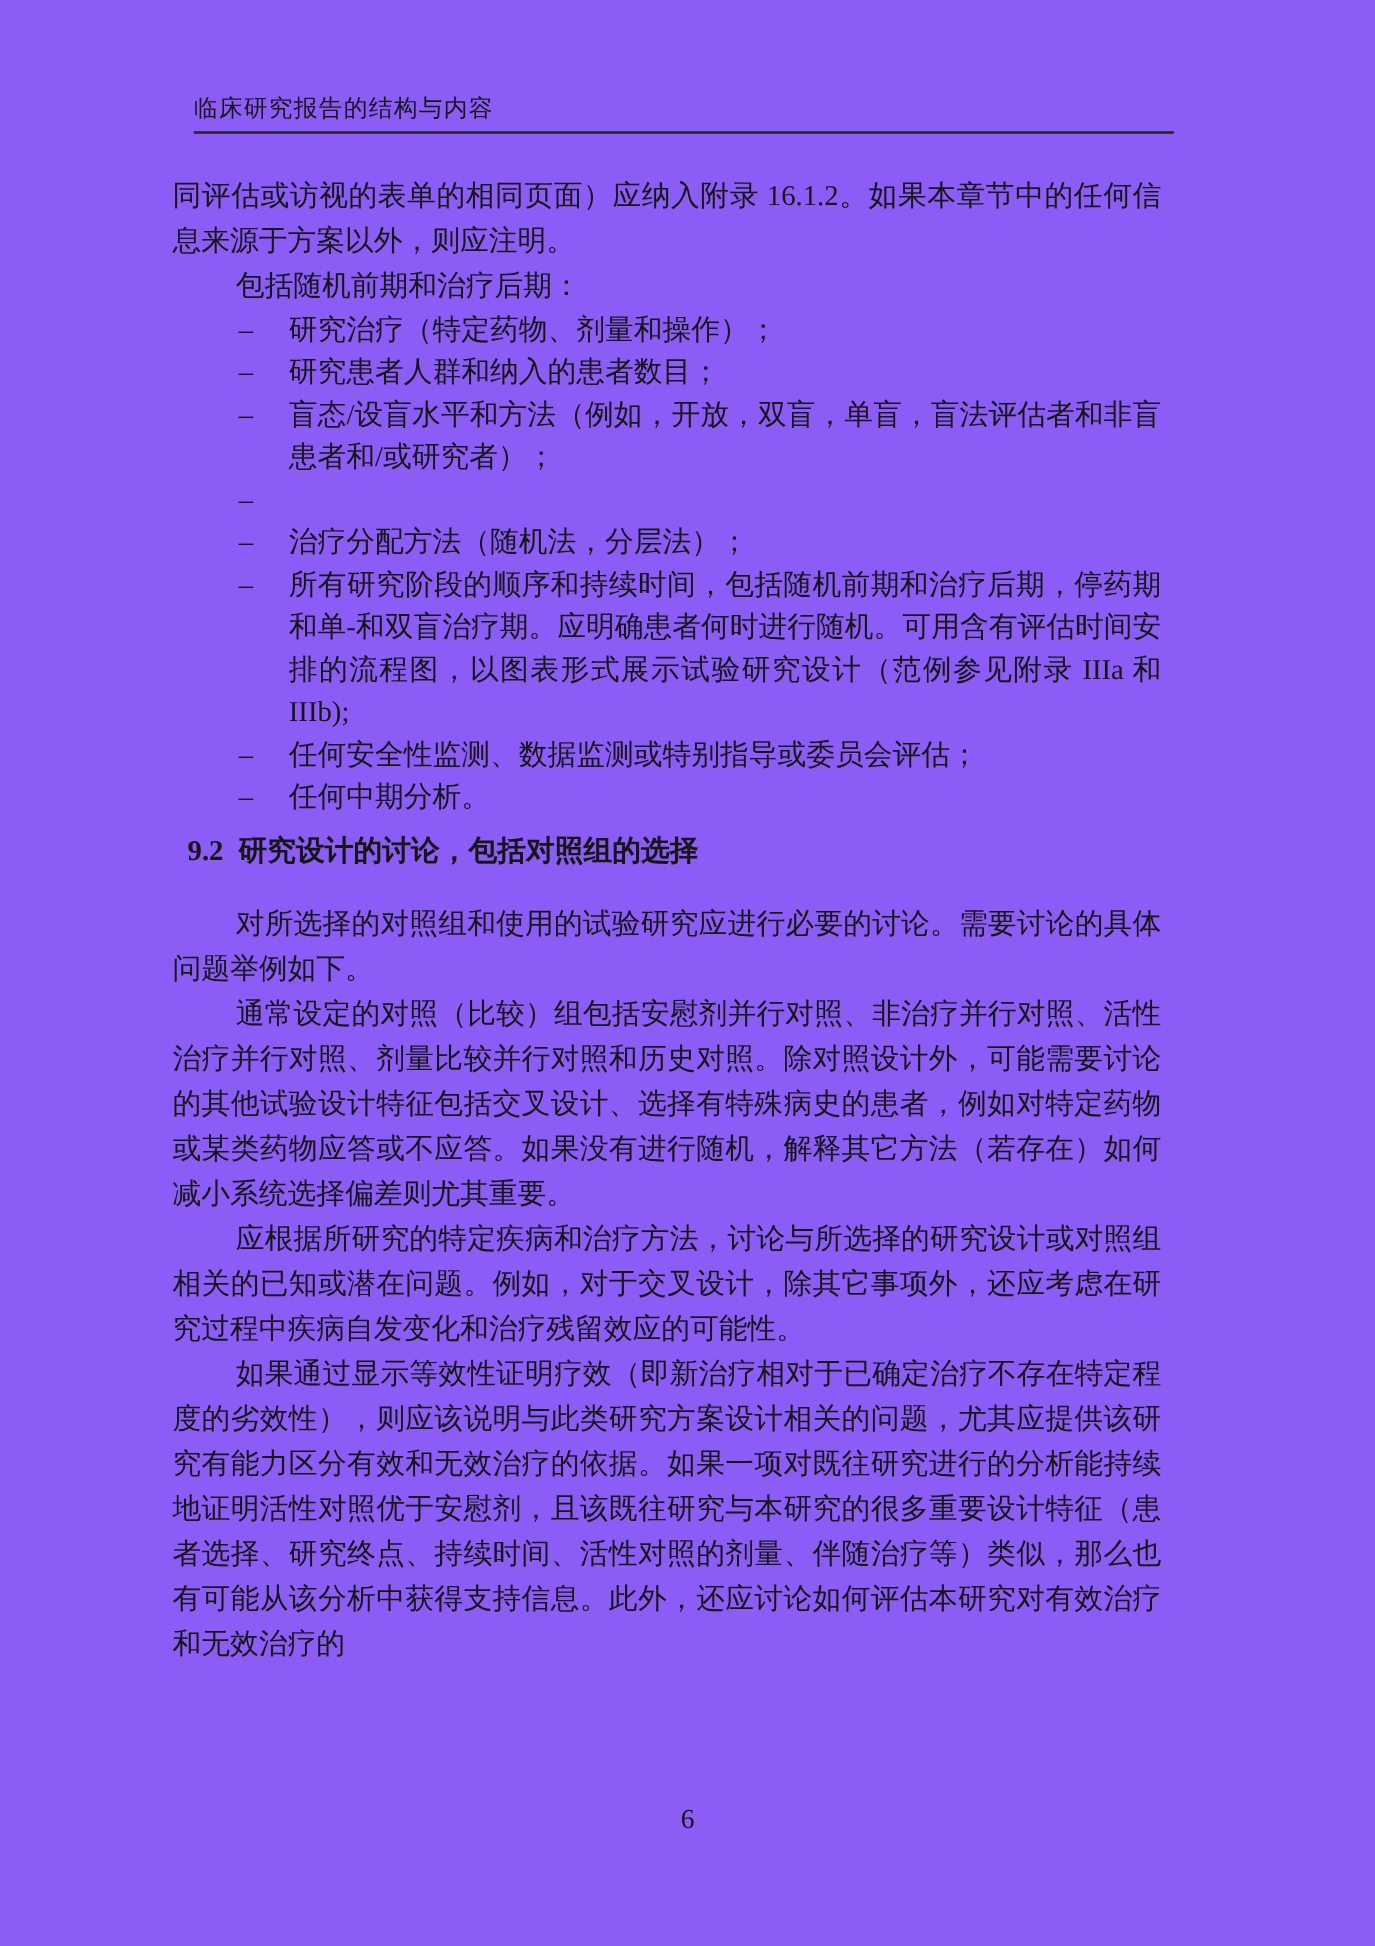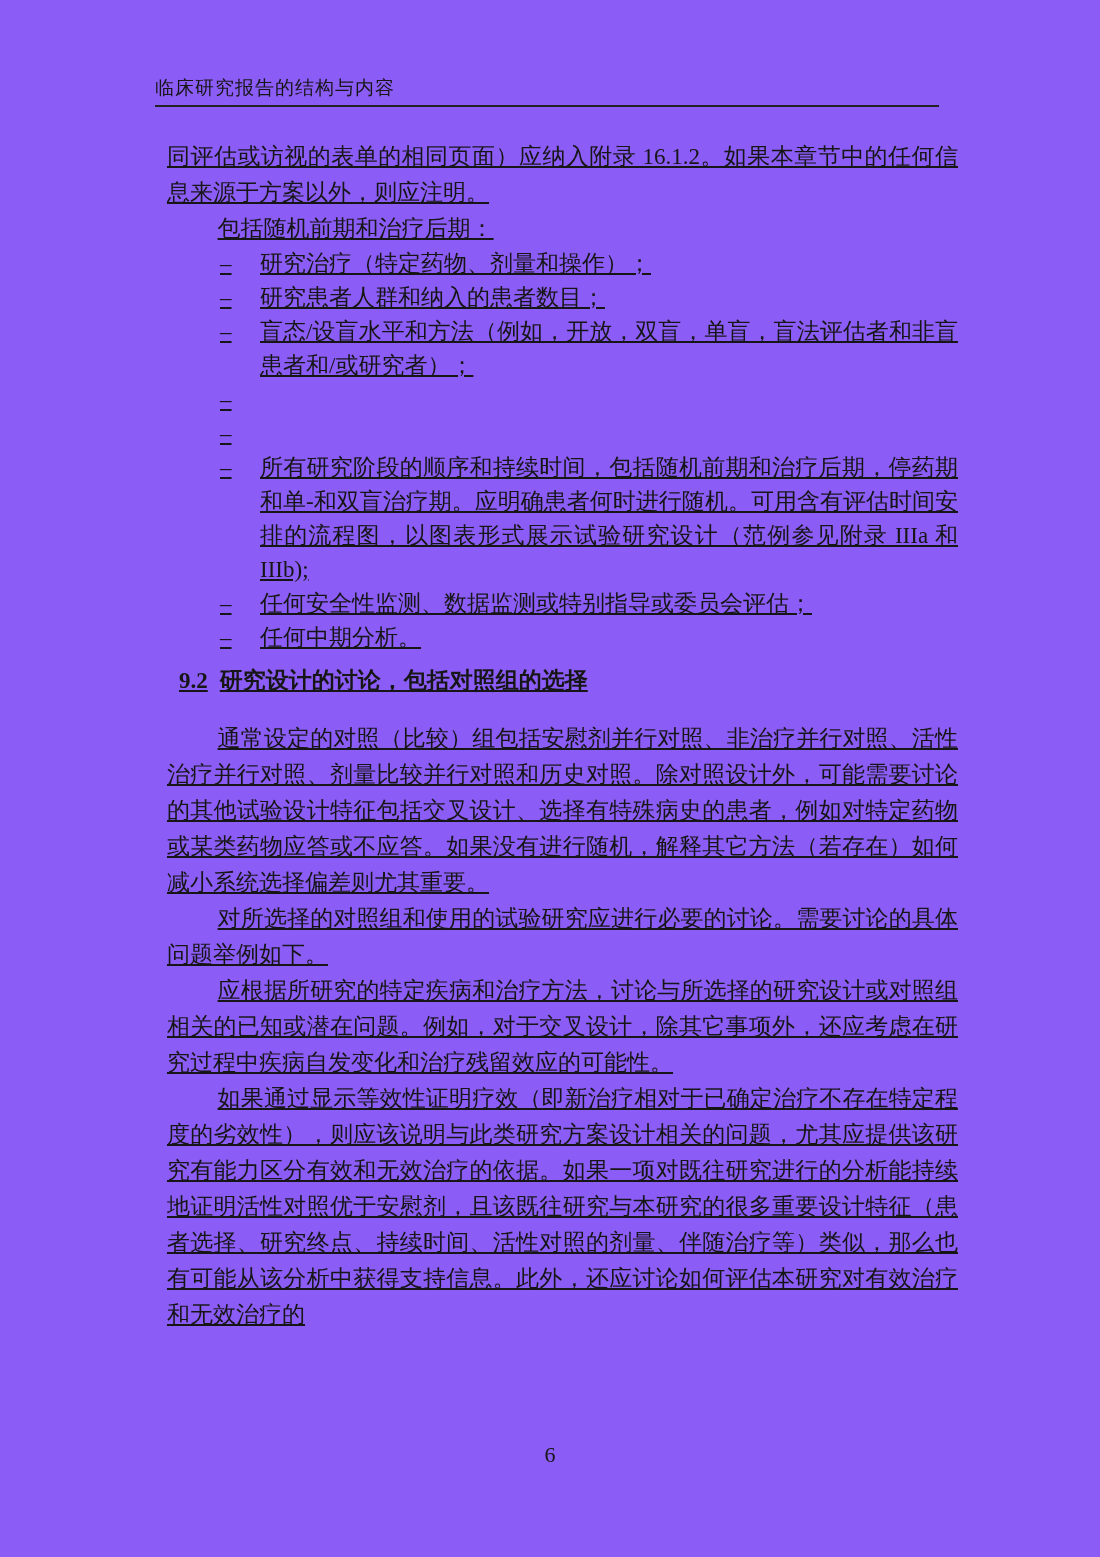--- a/index.html
+++ b/index.html
@@ -18,27 +18,26 @@
     top: 77px;
     width: 784px;
     font-size: 19px;
     line-height: 22px;
     letter-spacing: 1px;
     padding-bottom: 6px;
     border-bottom: 2.5px solid #222222;
   }
   .page-body {
     position: absolute;
-    left: 167px;
+    left: 138px;
     top: 139px;
     width: 791px;
     font-size: 23px;
     line-height: 36px;
     text-align: justify;
-    text-decoration: underline;
   }
   .page-body p { margin: 0; }
   .cont  { text-indent: 0; margin-bottom: 16px; }
   .intro { text-indent: 2.2em; }
   .para  { text-indent: 2.2em; margin-bottom: 22px; }
   .list  { margin: 0 0 0 0; }
   .list-item { display: flex; line-height: 34px; }
   .bullet { flex: none; margin-left: 53px; width: 40px; }
   .item-text { flex: 1 1 auto; text-align: justify; }
   .section-heading {
@@ -85,41 +84,42 @@
       </div>
       <div class="list-item">
         <span class="bullet">–</span>
         <span class="item-text">盲态/设盲水平和方法（例如，开放，双盲，单盲，盲法评估者和非盲患者和/或研究者）；</span>
       </div>
       <div class="list-item">
         <span class="bullet">–</span>
       </div>
       <div class="list-item">
         <span class="bullet">–</span>
+        <span class="item-text">治疗分配方法（随机法，分层法）；</span>
       </div>
       <div class="list-item">
         <span class="bullet">–</span>
         <span class="item-text">所有研究阶段的顺序和持续时间，包括随机前期和治疗后期，停药期和单-和双盲治疗期。应明确患者何时进行随机。可用含有评估时间安排的流程图，以图表形式展示试验研究设计（范例参见附录 IIIa 和 IIIb);</span>
       </div>
       <div class="list-item">
         <span class="bullet">–</span>
         <span class="item-text">任何安全性监测、数据监测或特别指导或委员会评估；</span>
       </div>
       <div class="list-item">
         <span class="bullet">–</span>
         <span class="item-text">任何中期分析。</span>
       </div>
     </div>
 
     <h2 class="section-heading">
       <span class="section-number">9.2</span><span>研究设计的讨论，包括对照组的选择</span>
     </h2>
 
+    <p class="para">对所选择的对照组和使用的试验研究应进行必要的讨论。需要讨论的具体问题举例如下。</p>
     <p class="para">通常设定的对照（比较）组包括安慰剂并行对照、非治疗并行对照、活性治疗并行对照、剂量比较并行对照和历史对照。除对照设计外，可能需要讨论的其他试验设计特征包括交叉设计、选择有特殊病史的患者，例如对特定药物或某类药物应答或不应答。如果没有进行随机，解释其它方法（若存在）如何减小系统选择偏差则尤其重要。</p>
-    <p class="para">对所选择的对照组和使用的试验研究应进行必要的讨论。需要讨论的具体问题举例如下。</p>
     <p class="para">应根据所研究的特定疾病和治疗方法，讨论与所选择的研究设计或对照组相关的已知或潜在问题。例如，对于交叉设计，除其它事项外，还应考虑在研究过程中疾病自发变化和治疗残留效应的可能性。</p>
     <p class="para">如果通过显示等效性证明疗效（即新治疗相对于已确定治疗不存在特定程度的劣效性），则应该说明与此类研究方案设计相关的问题，尤其应提供该研究有能力区分有效和无效治疗的依据。如果一项对既往研究进行的分析能持续地证明活性对照优于安慰剂，且该既往研究与本研究的很多重要设计特征（患者选择、研究终点、持续时间、活性对照的剂量、伴随治疗等）类似，那么也有可能从该分析中获得支持信息。此外，还应讨论如何评估本研究对有效治疗和无效治疗的</p>
 
   </div>
 
   <div class="page-number">6</div>
 
 </div>
 
 </body></html>

